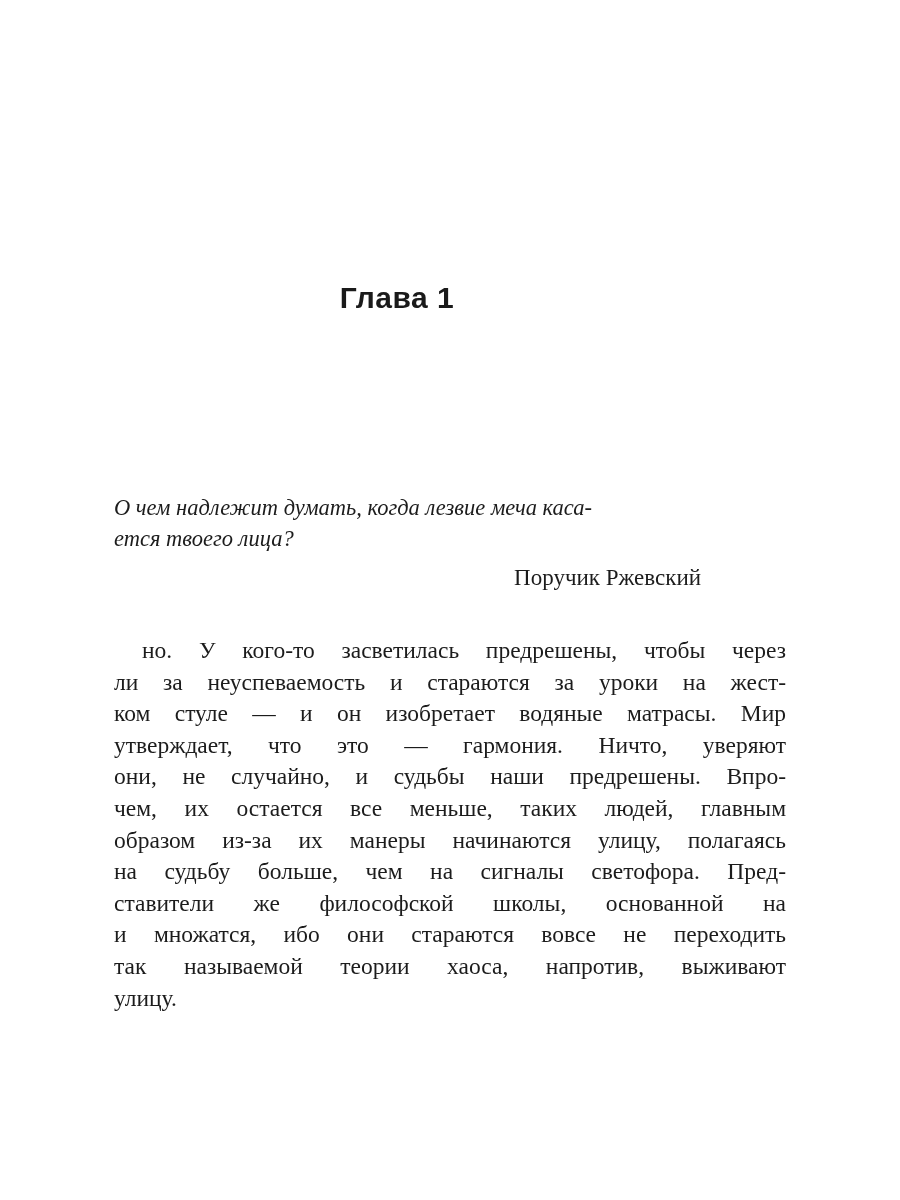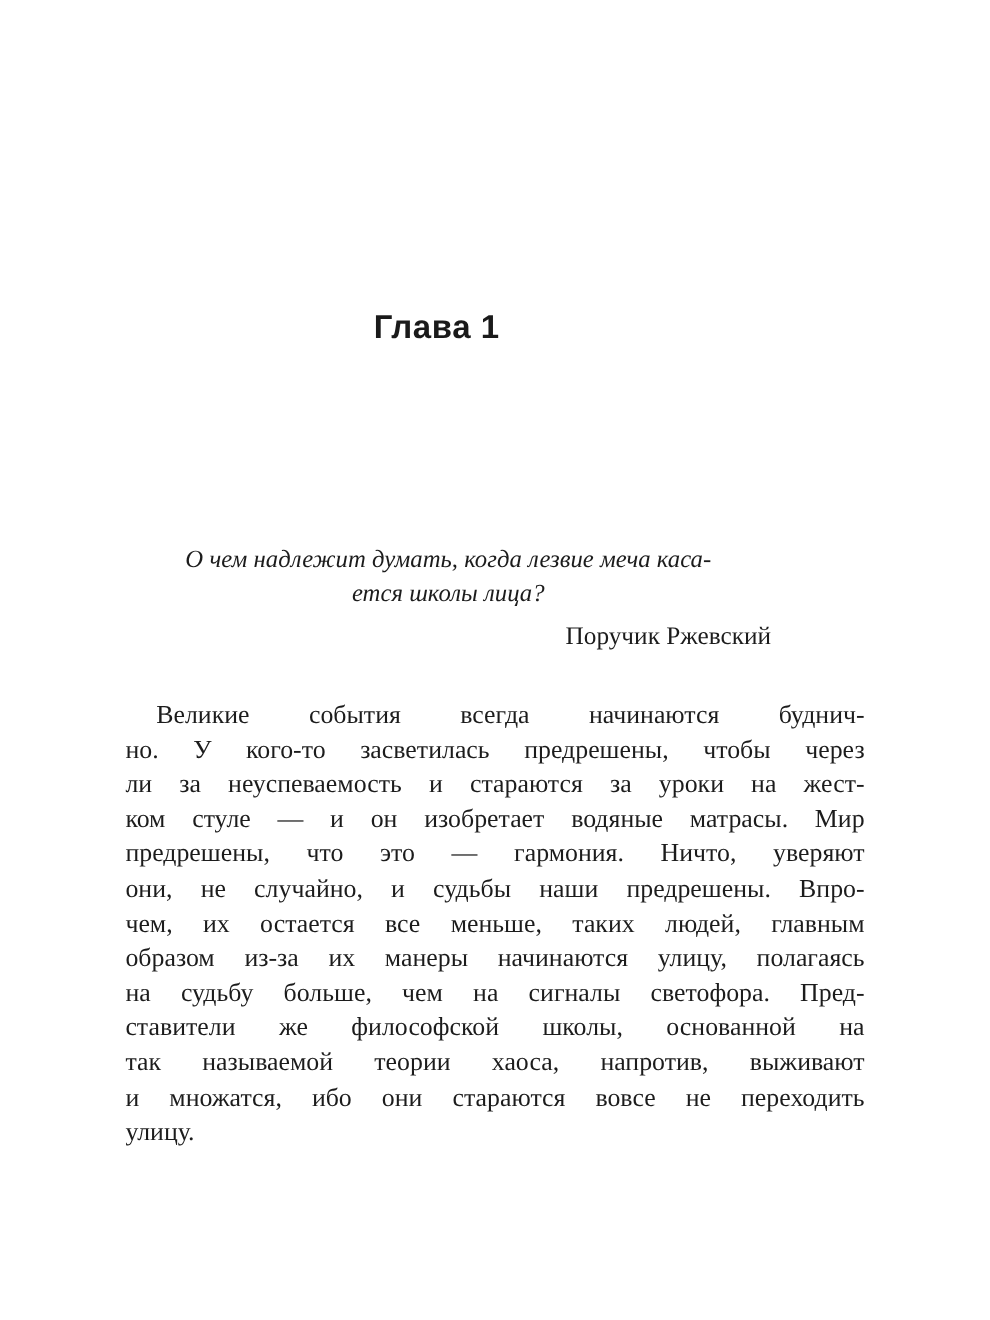--- a/index.html
+++ b/index.html
@@ -36,21 +36,21 @@
     margin-top: 176px;
     margin-right: 85px;
     text-align: right;
   }
   .epigraph-text {
     font-style: italic;
     font-size: 22.5px;
     line-height: 31px;
   }
   .epigraph-text .line {
-    text-align: center;
+    text-align: left;
   }
   .epigraph-attribution {
     margin-top: 8px;
     font-size: 23px;
     line-height: 31px;
     font-style: normal;
   }
   .body-text {
     margin-top: 42px;
     font-size: 23.5px;
@@ -71,34 +71,33 @@
 </head>
 <body>
 
 <div class="page">
 
   <h1 class="chapter-title">Глава 1</h1>
 
   <div class="epigraph">
     <div class="epigraph-text">
         <div class="line">О чем надлежит думать, когда лезвие меча каса-</div>
-        <div class="line">ется школы лица?</div>
+        <div class="line">ется твоего лица?</div>
       </div>
     <div class="epigraph-attribution">Поручик Ржевский</div>
   </div>
 
   <div class="body-text">
-      <div class="line">Великие события всегда начинаются буднич-</div>
       <div class="line">но. У кого-то засветилась предрешены, чтобы через</div>
       <div class="line">ли за неуспеваемость и стараются за уроки на жест-</div>
       <div class="line">ком стуле — и он изобретает водяные матрасы. Мир</div>
-      <div class="line">предрешены, что это — гармония. Ничто, уверяют</div>
+      <div class="line">утверждает, что это — гармония. Ничто, уверяют</div>
       <div class="line">они, не случайно, и судьбы наши предрешены. Впро-</div>
       <div class="line">чем, их остается все меньше, таких людей, главным</div>
       <div class="line">образом из-за их манеры начинаются улицу, полагаясь</div>
       <div class="line">на судьбу больше, чем на сигналы светофора. Пред-</div>
       <div class="line">ставители же философской школы, основанной на</div>
+      <div class="line">и множатся, ибо они стараются вовсе не переходить</div>
       <div class="line">так называемой теории хаоса, напротив, выживают</div>
-      <div class="line">и множатся, ибо они стараются вовсе не переходить</div>
       <div class="line">улицу.</div>
     </div>
 
 </div>
 
 </body></html>

